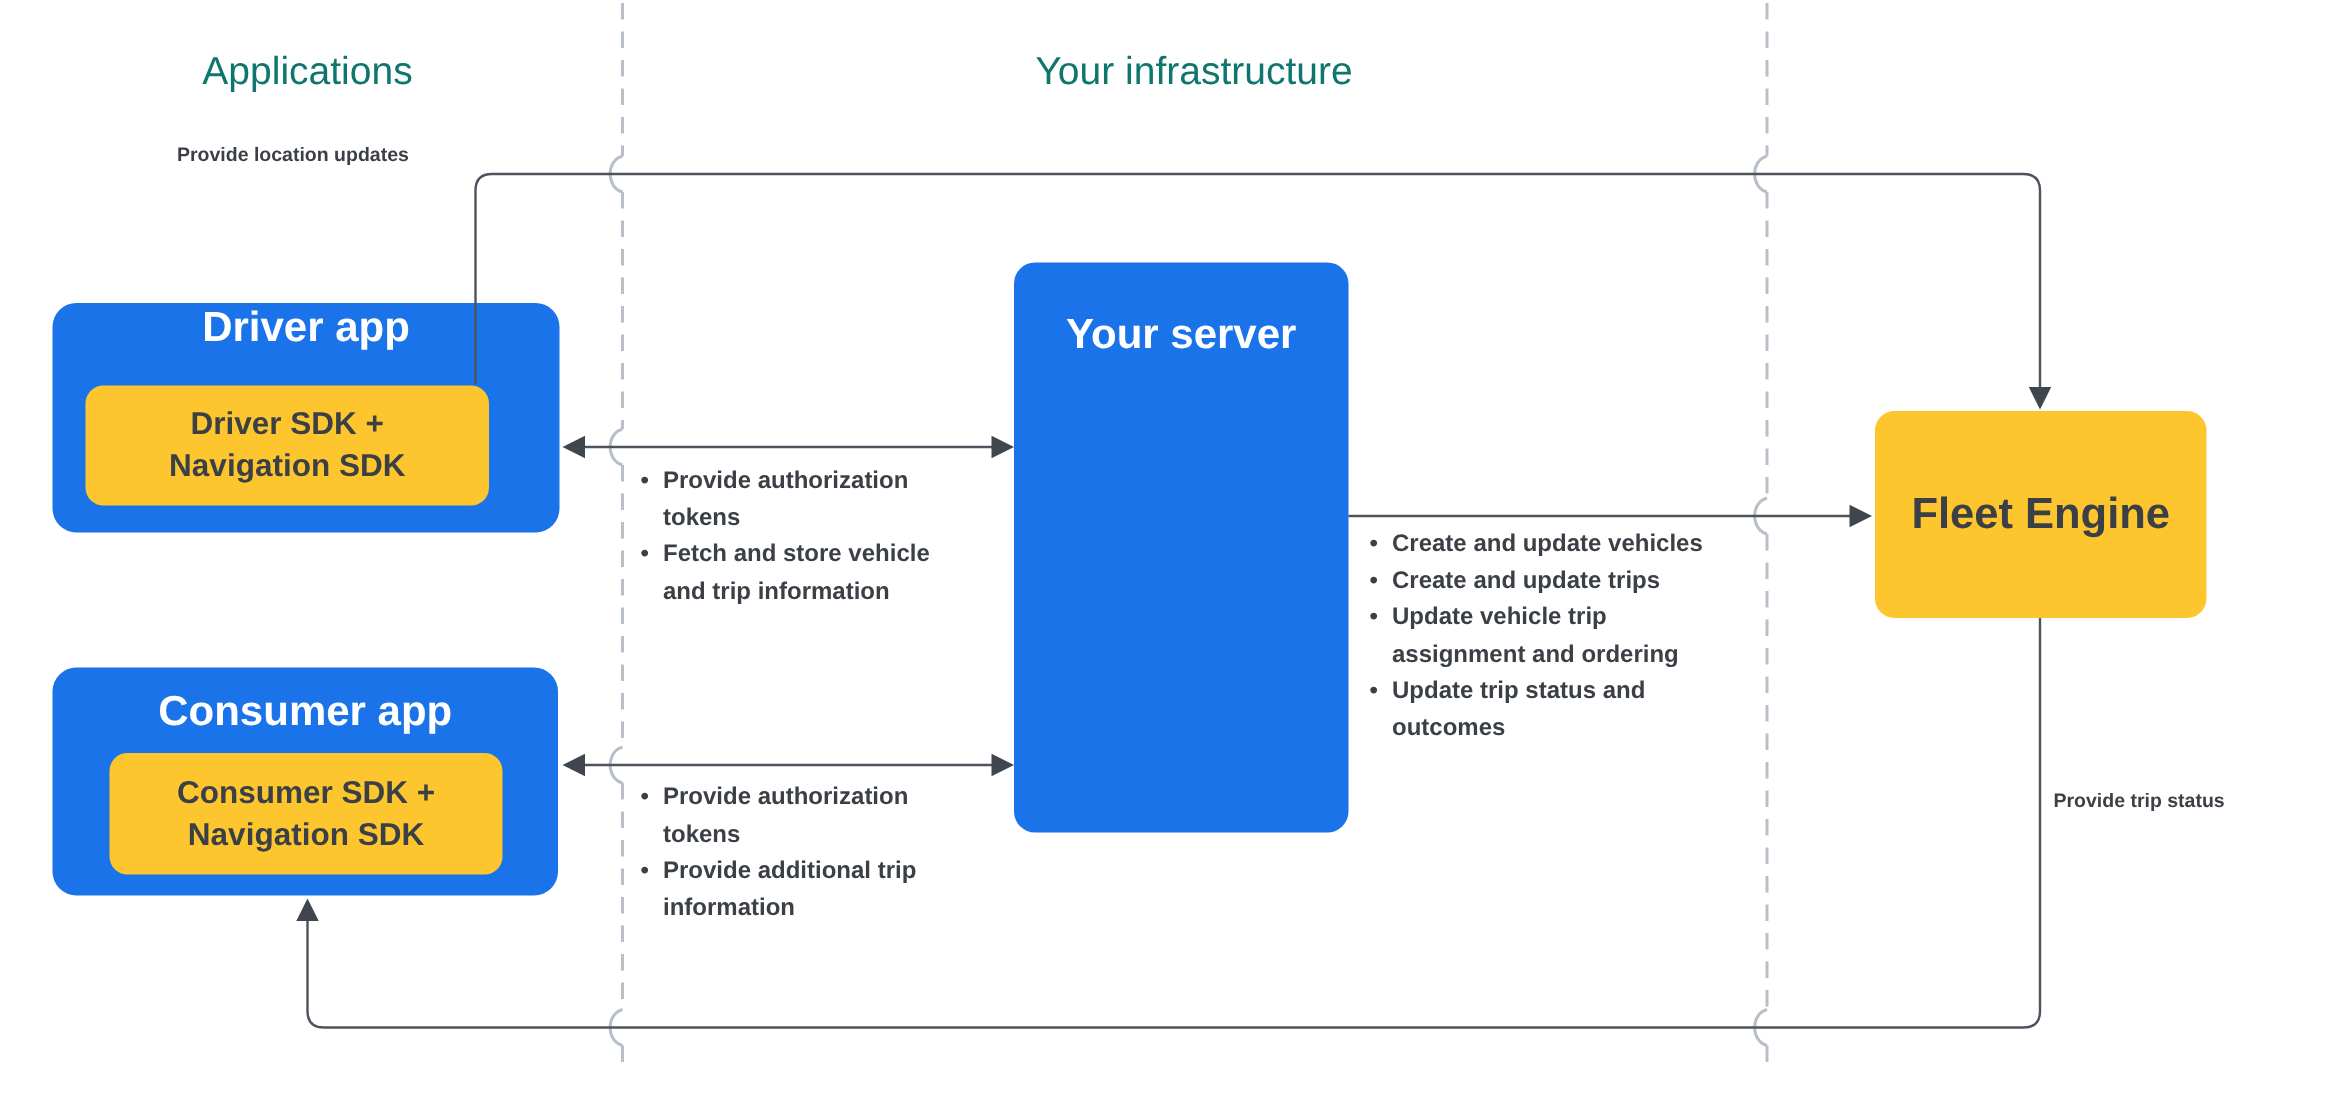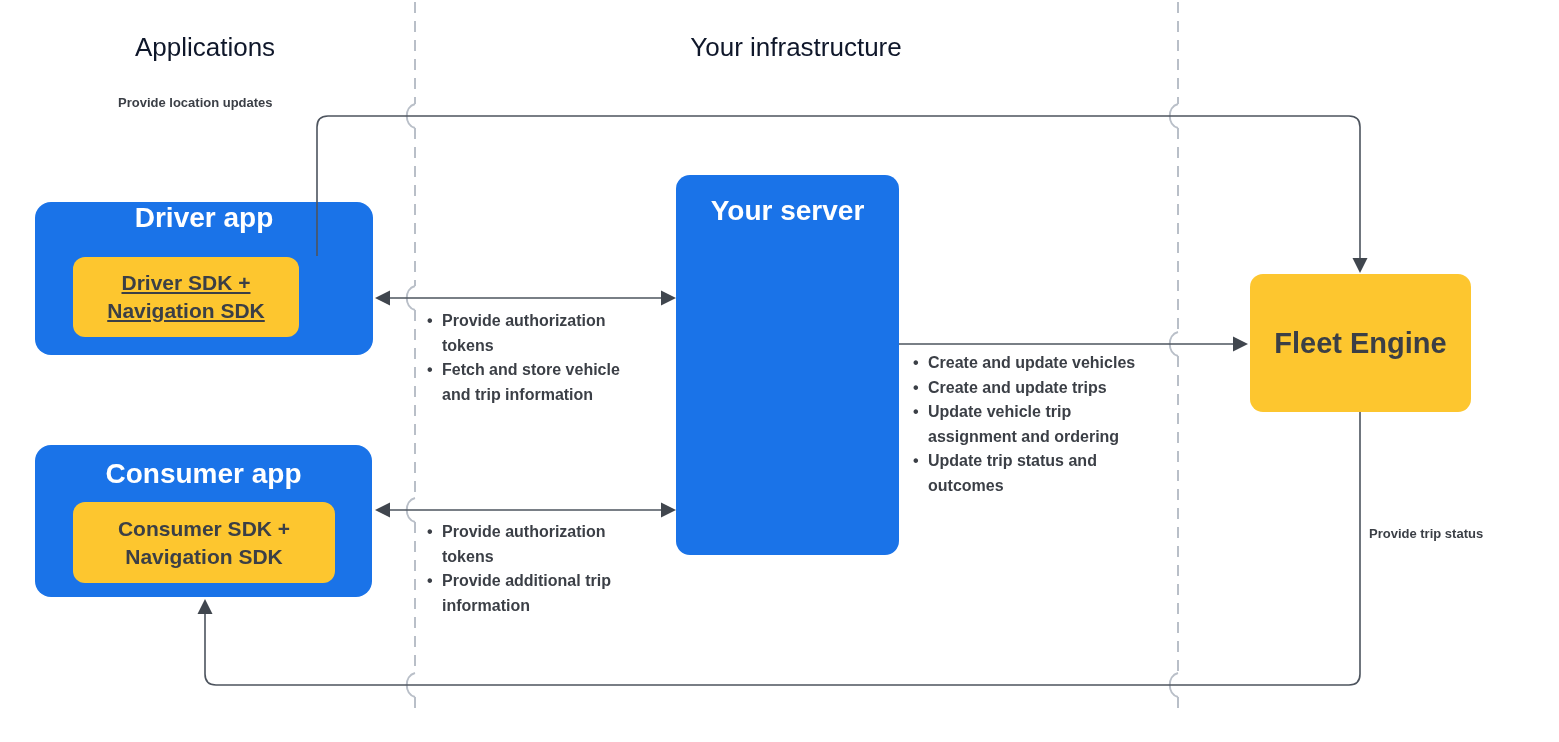--- a/index.html
+++ b/index.html
@@ -9,21 +9,21 @@
     background:#ffffff;
     font-family:"Liberation Sans","DejaVu Sans",sans-serif;
     overflow:hidden;
   }
   .col-header{
     position:absolute;
     top:32px;
     transform:translateX(-50%);
     font-size:26px;
     font-weight:400;
-    color:#0f172a;
+    color:#0f766e;
     white-space:nowrap;
   }
   .node{
     position:absolute;
     border-radius:16px;
     box-sizing:border-box;
   }
   .node.blue{background:#1A73E8;}
   .node.yellow{background:#FDC62F;border-radius:13px;}
   .node-title{
@@ -89,34 +89,34 @@
 </head>
 <body>
 
 <div id="canvas">
 
   <div class="col-header" style="left:205px;">Applications</div>
   <div class="col-header" style="left:796px;">Your infrastructure</div>
 
   <div class="node blue" style="left:35px;top:202px;width:338px;height:153px;">
     <div class="node-title" style="">Driver app</div>
-    <div class="sdk-box" style="left:38px;top:55px;width:226px;height:80px;text-decoration:underline;">
+    <div class="sdk-box" style="left:22px;top:55px;width:269px;height:80px;">
       <div><span>Driver SDK +</span><br><span>Navigation SDK</span></div>
     </div>
   </div>
 
   <div class="node blue" style="left:35px;top:445px;width:337px;height:152px;">
     <div class="node-title" style="margin-top:13px;">Consumer app</div>
     <div class="sdk-box" style="left:38px;top:57px;width:262px;height:81px;">
       <div><span>Consumer SDK +</span><br><span>Navigation SDK</span></div>
     </div>
   </div>
 
   <div class="node blue" style="left:676px;top:175px;width:223px;height:380px;border-radius:14px;">
-    <div class="node-title" style="margin-top:20px;">Your server</div>
+    <div class="node-title" style="margin-top:32px;">Your server</div>
   </div>
 
   <div class="node yellow" style="left:1250px;top:274px;width:221px;height:138px;">
     <div class="fleet-title">Fleet Engine</div>
   </div>
 
   <div class="edge-label" style="left:118px;top:95px;">Provide location updates</div>
   <div class="edge-label" style="left:1369px;top:526px;">Provide trip status</div>
 
   <div class="bullet-list" style="left:427px;top:309px;width:210px;">

